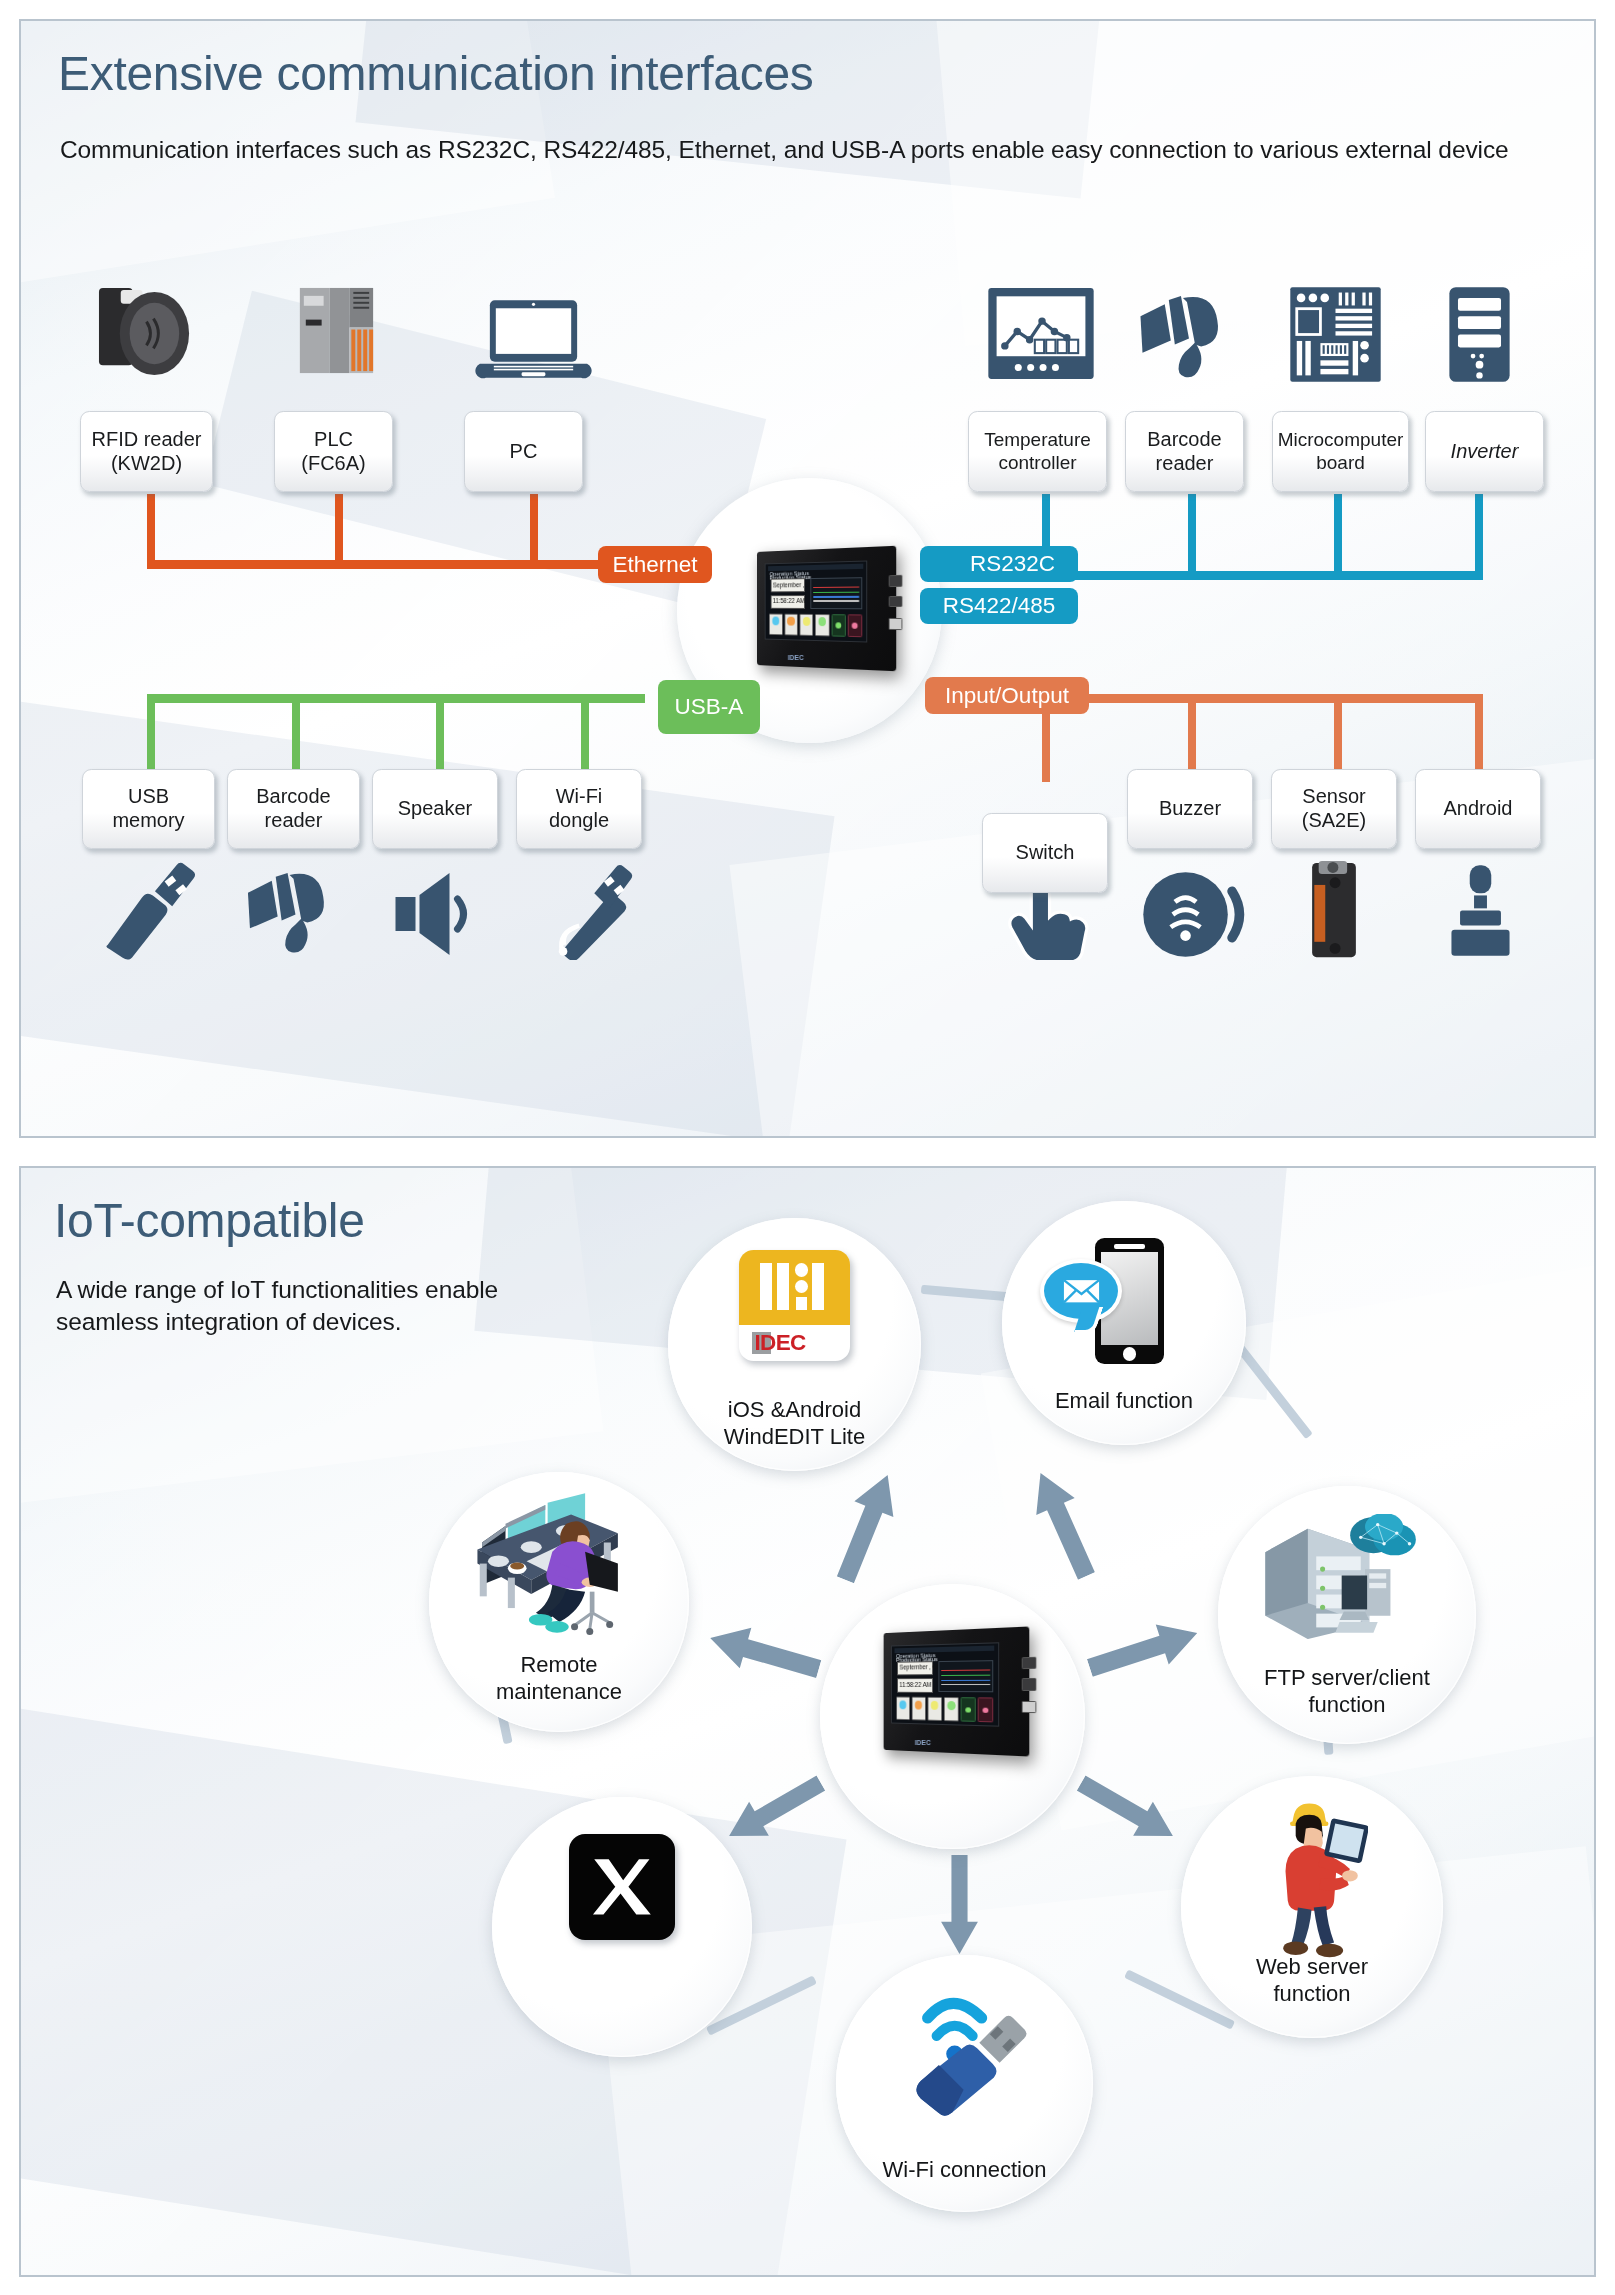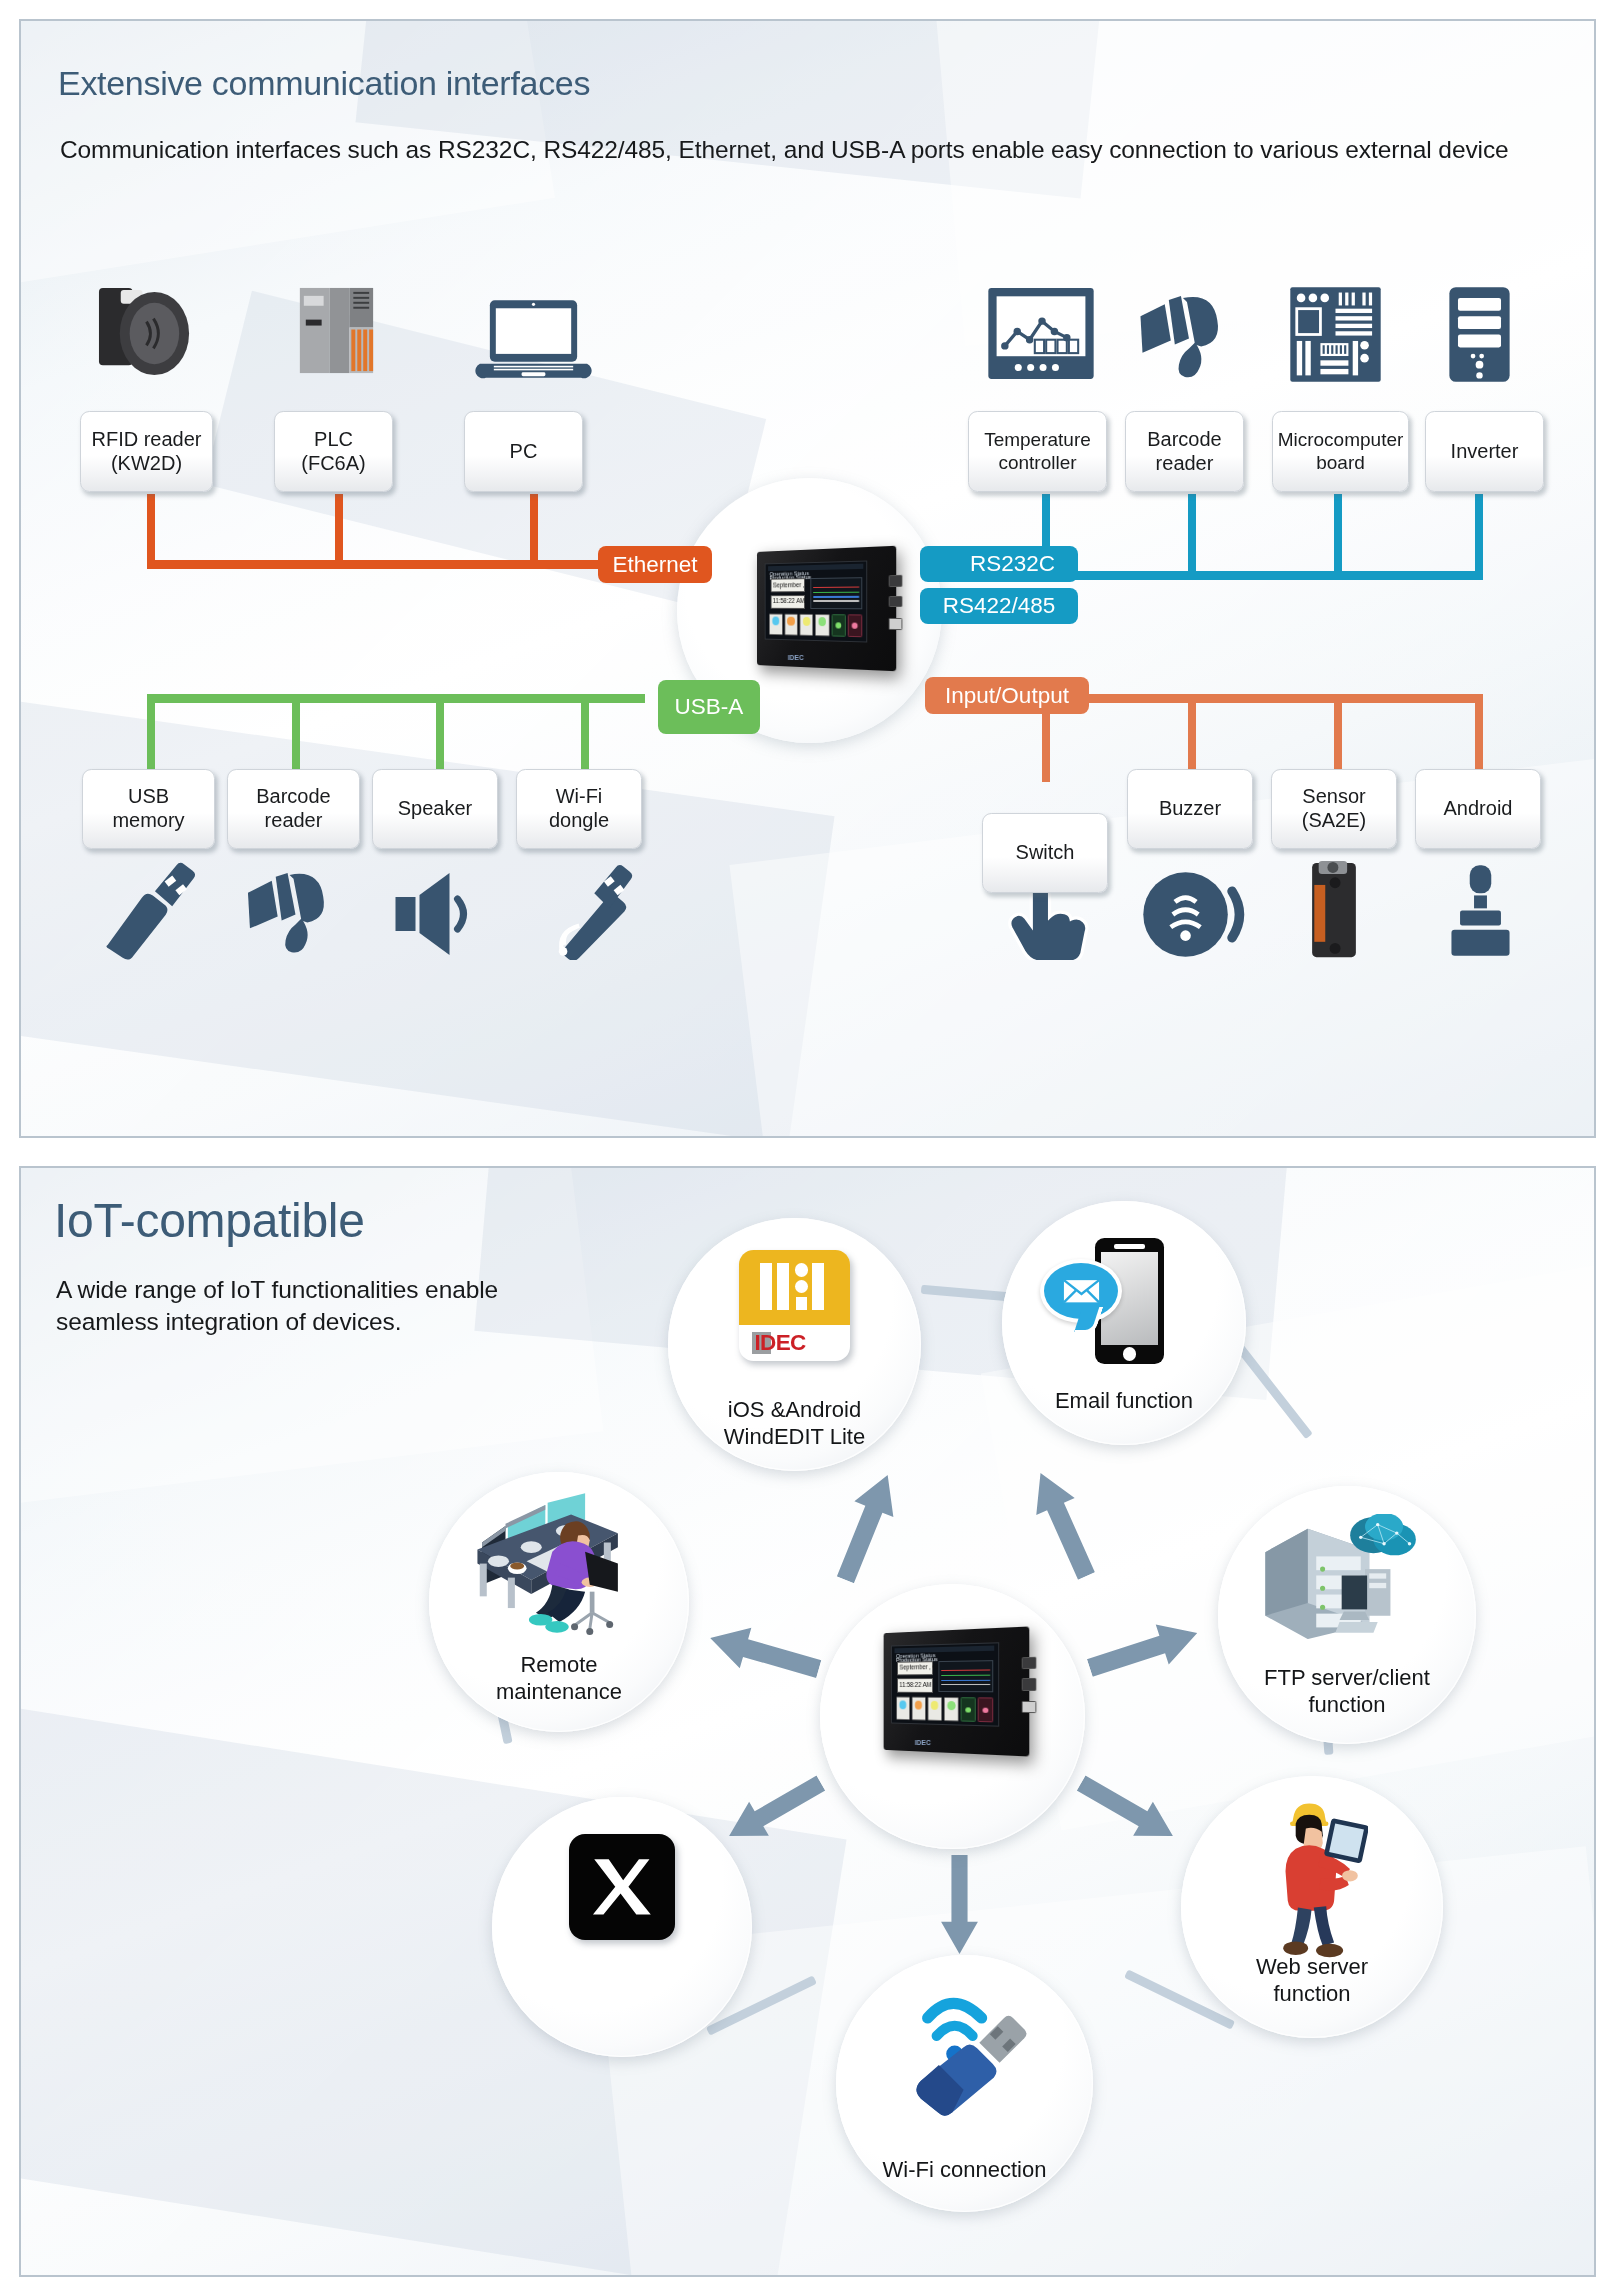--- a/index.html
+++ b/index.html
@@ -26,21 +26,21 @@
   #panel-iot  { left: 18.6px; top: 1166px; width: 1577px; height: 1111px; }
 
   
   .sec-title {
     position: absolute;
     color: #3d5c77;
     font-weight: 400;
     letter-spacing: -0.3px;
     white-space: nowrap;
   }
-  #comm-title { left: 58px; top: 64px; font-size: 34px; }
+  #comm-title { left: 58px; top: 46px; font-size: 48px; }
   #comm-sub {
     position: absolute; left: 60px; top: 136px;
     font-size: 24.5px; color: #17191b; white-space: nowrap; letter-spacing: -0.1px;
   }
   #iot-title { left: 54px; top: 1193px; font-size: 48px; }
   #iot-sub {
     position: absolute; left: 56px; top: 1274px;
     font-size: 24.5px; color: #17191b; line-height: 1.32; width: 504px; letter-spacing: -0.1px;
   }
 
@@ -450,21 +450,21 @@
       <rect x="12" y="12" width="40" height="12" rx="2"></rect>
       <rect x="12" y="29" width="40" height="12" rx="2"></rect>
       <rect x="12" y="46" width="40" height="12" rx="2"></rect>
       <circle cx="26" cy="66" r="2.2"></circle>
         <circle cx="34" cy="66" r="2.2"></circle>
       <circle cx="32" cy="74" r="3.6"></circle>
         <circle cx="32" cy="84" r="3"></circle>
     </g>
   </svg>
 </div>
-<div class="devbox" style="left:1425px;top:411px;width:119px;height:81px;">
+<div class="devbox" style="left:1425px;top:411px;width:119px;height:81px;font-style:italic;">
   <span>Inverter</span>
 </div>
 
 <div class="devbox" style="left:82px;top:769px;width:133px;height:80px;flex-direction:column;">
   <span>USB</span>
   <span>memory</span>
 </div>
 <div class="icon" style="left:99px;top:861px;width:99px;height:99px;">
   <svg viewBox="0 0 92 92">
     <path d="M8 78 L40 34 q4 -6 10 -2 l10 8 q6 4 2 10 L32 88 q-4 6 -10 2 L10 82 q-5 -2 -2 -4 z" class="navy"></path>

